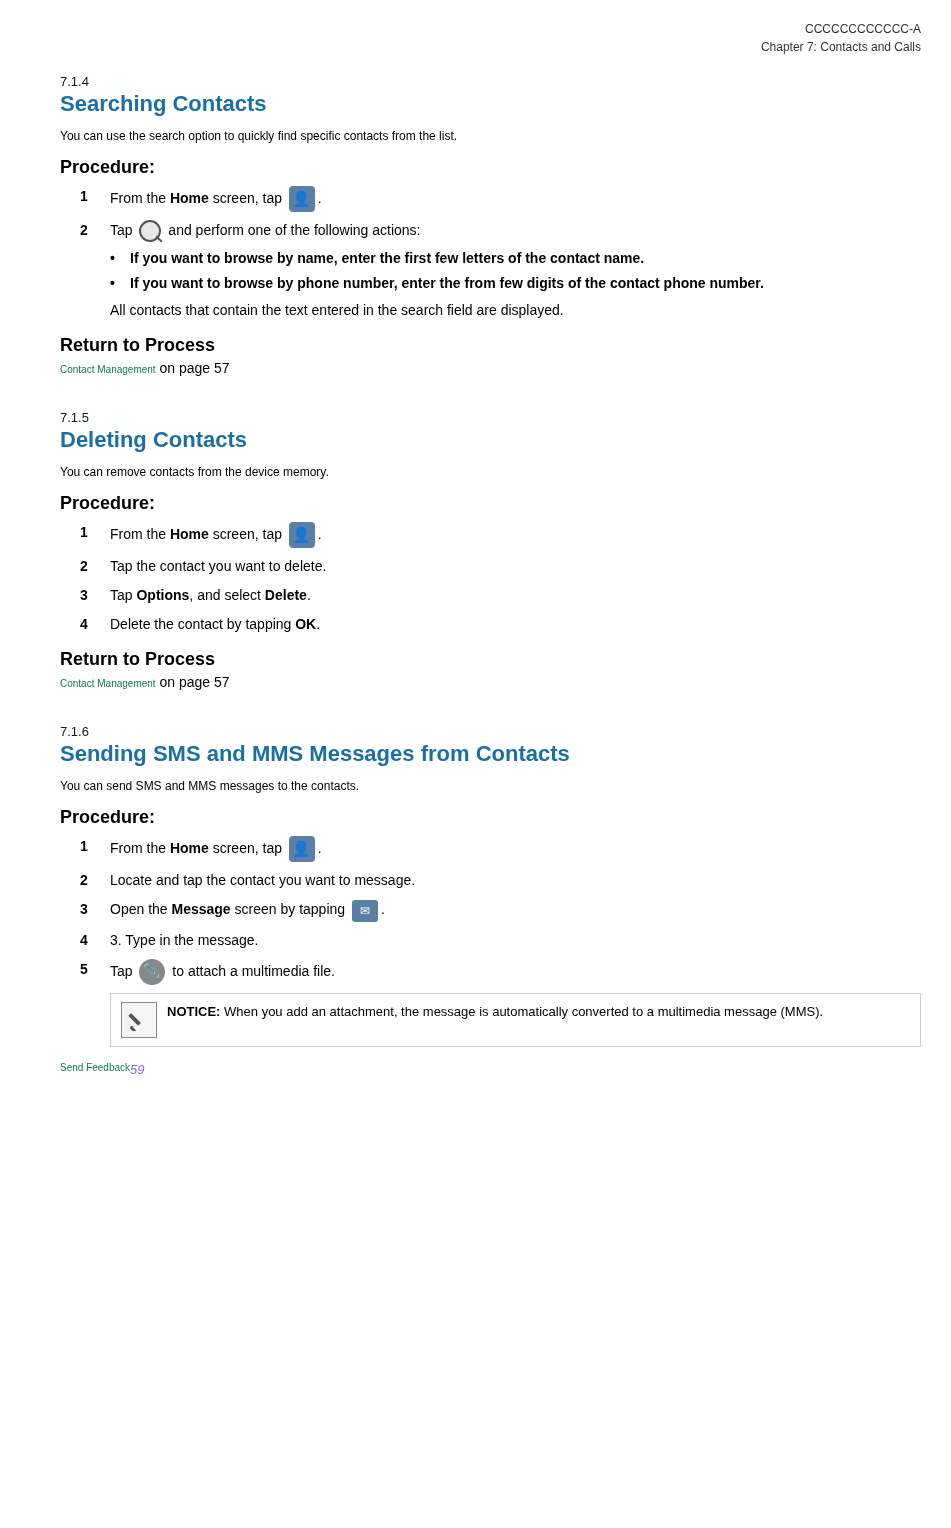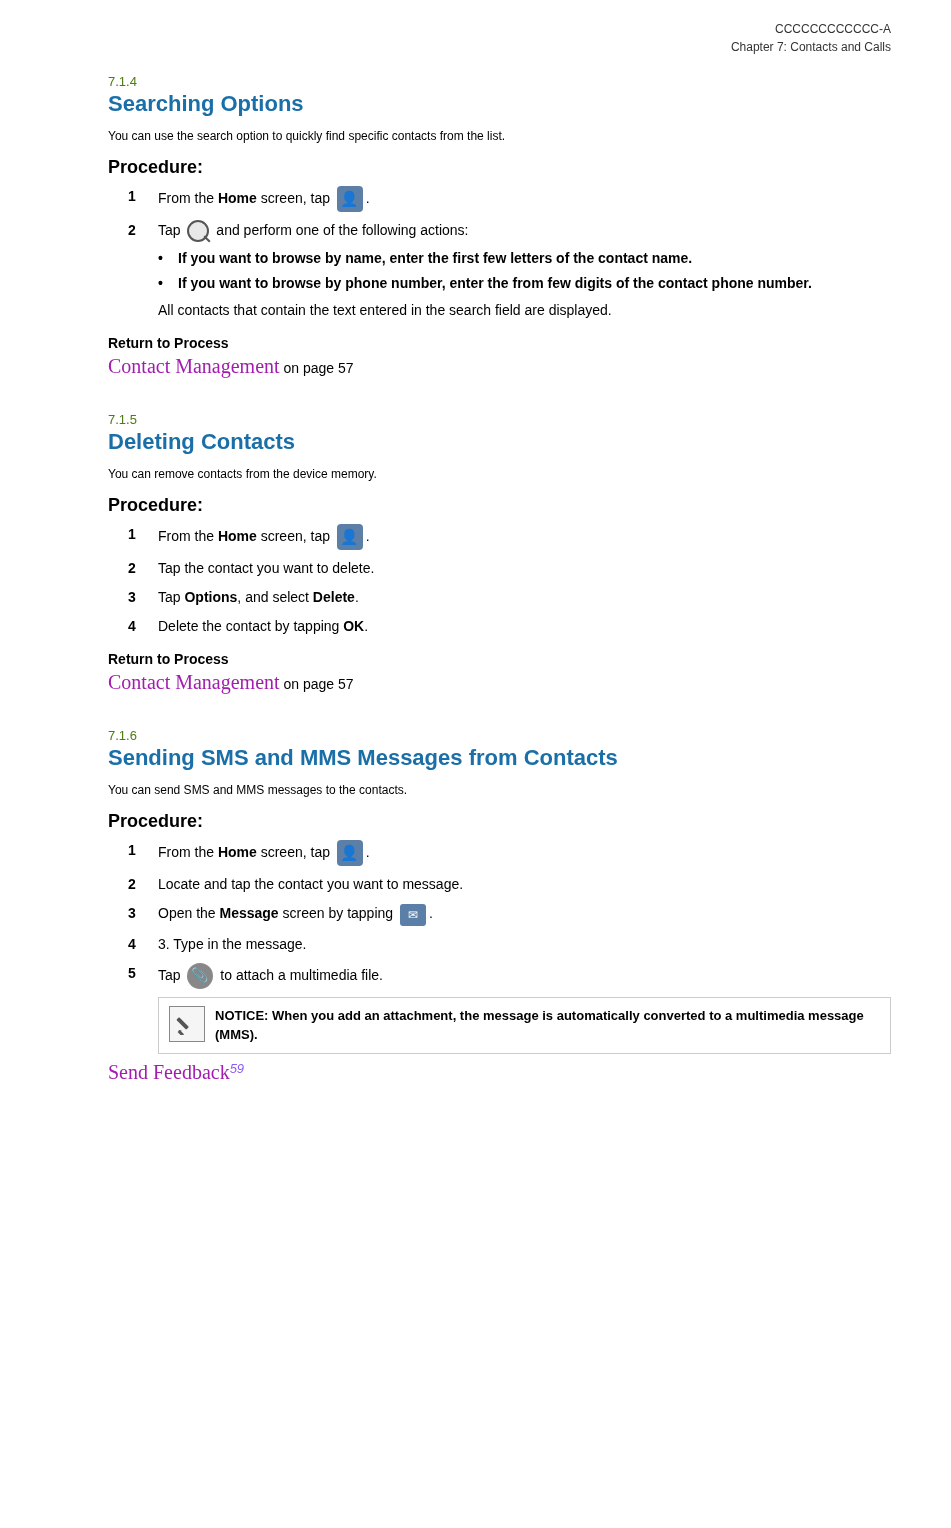--- a/index.html
+++ b/index.html
@@ -6,34 +6,33 @@
     body {
       font-family: Arial, Helvetica, sans-serif;
       font-size: 14px;
       color: #000;
       background: #fff;
       width: 951px;
       min-height: 1528px;
       position: relative;
     }
     .page-container {
-      padding: 20px 60px 40px 60px;
+      padding: 20px 30px 40px 60px;
       position: relative;
-      margin-left: 48px;
     }
     .header {
       text-align: right;
       font-size: 12px;
       color: #333;
       margin-bottom: 18px;
       line-height: 1.5;
     }
     .section-number-small {
       font-size: 13px;
-      color: #4d7c0f;
+      color: #0f172a;
       margin-bottom: 2px;
     }
     .section-title {
       font-size: 22px;
       font-weight: bold;
       color: #1a6fa8;
       margin-bottom: 10px;
     }
     .section-intro {
       font-size: 12px;
@@ -86,27 +85,26 @@
     .all-contacts-note {
       margin-top: 6px;
       line-height: 1.5;
     }
     .return-to-process {
       margin-top: 14px;
       margin-bottom: 14px;
     }
     .return-to-process-label {
       font-weight: bold;
-      font-size: 14px;
+      font-size: 18px;
       margin-bottom: 4px;
     }
     .return-link {
-      color: #a21caf;
-      font-size: 20px;
-      font-family: Liberation Serif, serif;
+      color: #15803d;
+      font-size: 10px;
     }
     .inline-icon {
       display: inline-block;
       vertical-align: middle;
       margin: 0 3px;
     }
     
     .icon-person {
       width: 26px;
       height: 26px;
@@ -167,21 +165,20 @@
       vertical-align: middle;
     }
     
     .notice-box {
       display: flex;
       align-items: flex-start;
       border: 1px solid #ccc;
       padding: 8px 10px;
       margin-top: 8px;
       background: #fff;
-      font-weight: bold;
     }
     .notice-icon {
       min-width: 36px;
       width: 36px;
       height: 36px;
       border: 1px solid #888;
       display: flex;
       align-items: center;
       justify-content: center;
       margin-right: 10px;
@@ -217,21 +214,21 @@
 
 <div class="page-container">
 
   <div class="header">
     <div>CCCCCCCCCCCC-A</div>
     <div>Chapter 7:  Contacts and Calls</div>
   </div>
 
   <div>
     <div class="section-number-small">7.1.4</div>
-    <div class="section-title">Searching Options</div>
+    <div class="section-title">Searching Contacts</div>
     <div class="section-intro">You can use the search option to quickly find specific contacts from the list.</div>
     <div class="procedure-label">Procedure:</div>
     <ol class="steps-list">
       <li>
         <span class="step-num">1</span>
         <span class="step-content">
           From the <strong>Home</strong> screen, tap
           <span class="inline-icon icon-person">👤</span>.
         </span>
       </li>

